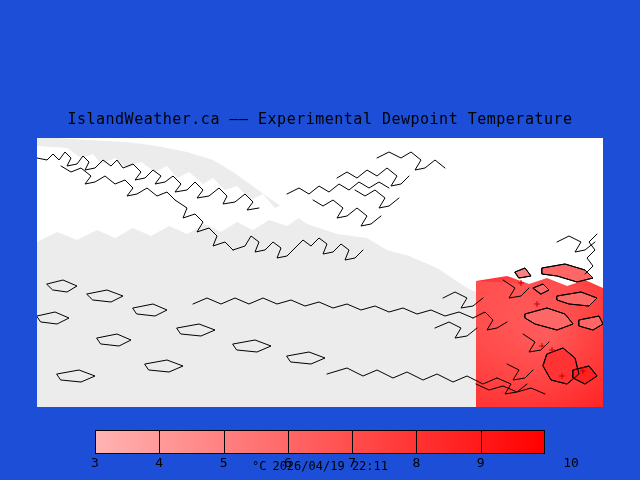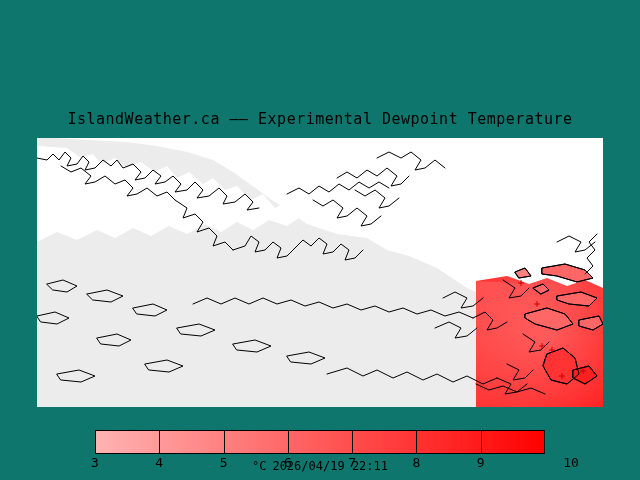--- a/index.html
+++ b/index.html
@@ -4,21 +4,21 @@
 <style>
   html, body {
     margin: 0;
     padding: 0;
     background: #ffffff;
   }
   #page {
     position: relative;
     width: 640px;
     height: 480px;
-    background: #0f766e;
+    background: #1d4ed8;
     overflow: hidden;
     font-family: "DejaVu Sans Mono", monospace;
   }
   #title {
     position: absolute;
     left: 0;
     top: 110px;
     width: 640px;
     text-align: center;
     font-family: "DejaVu Sans Mono", monospace;

